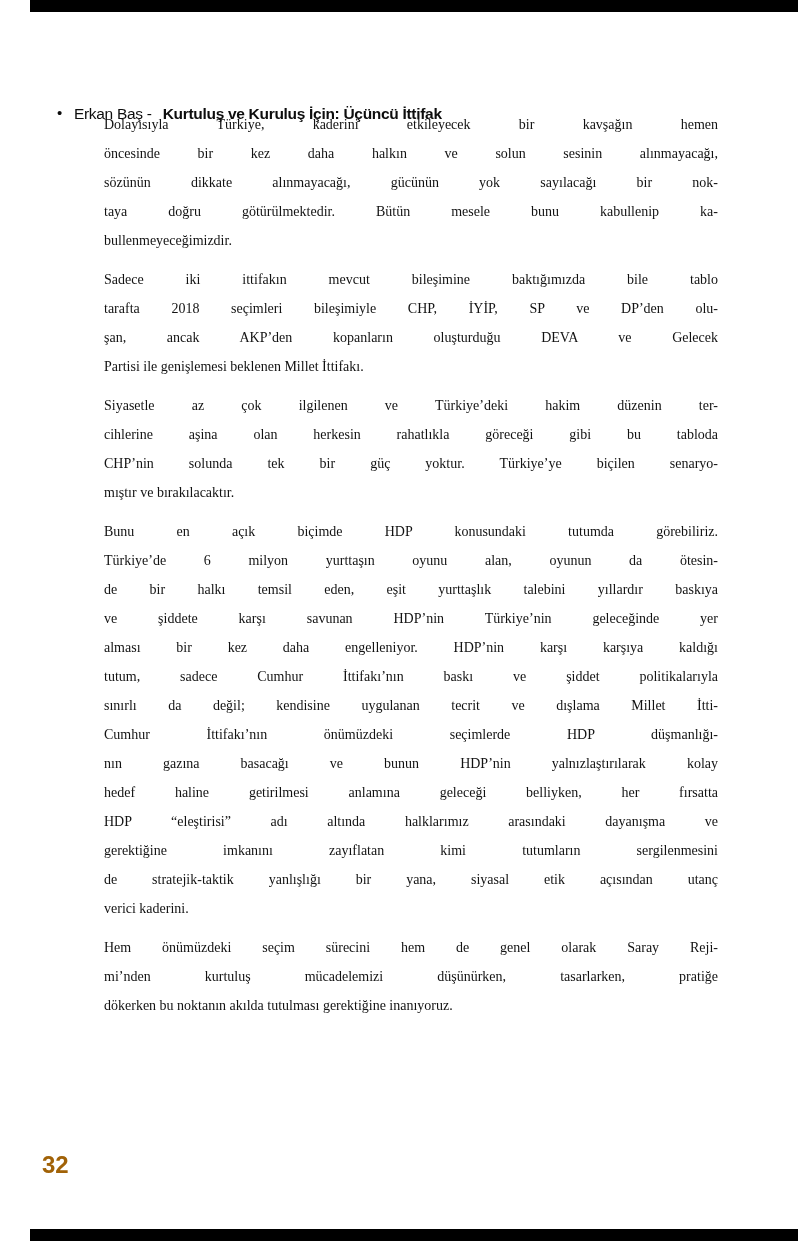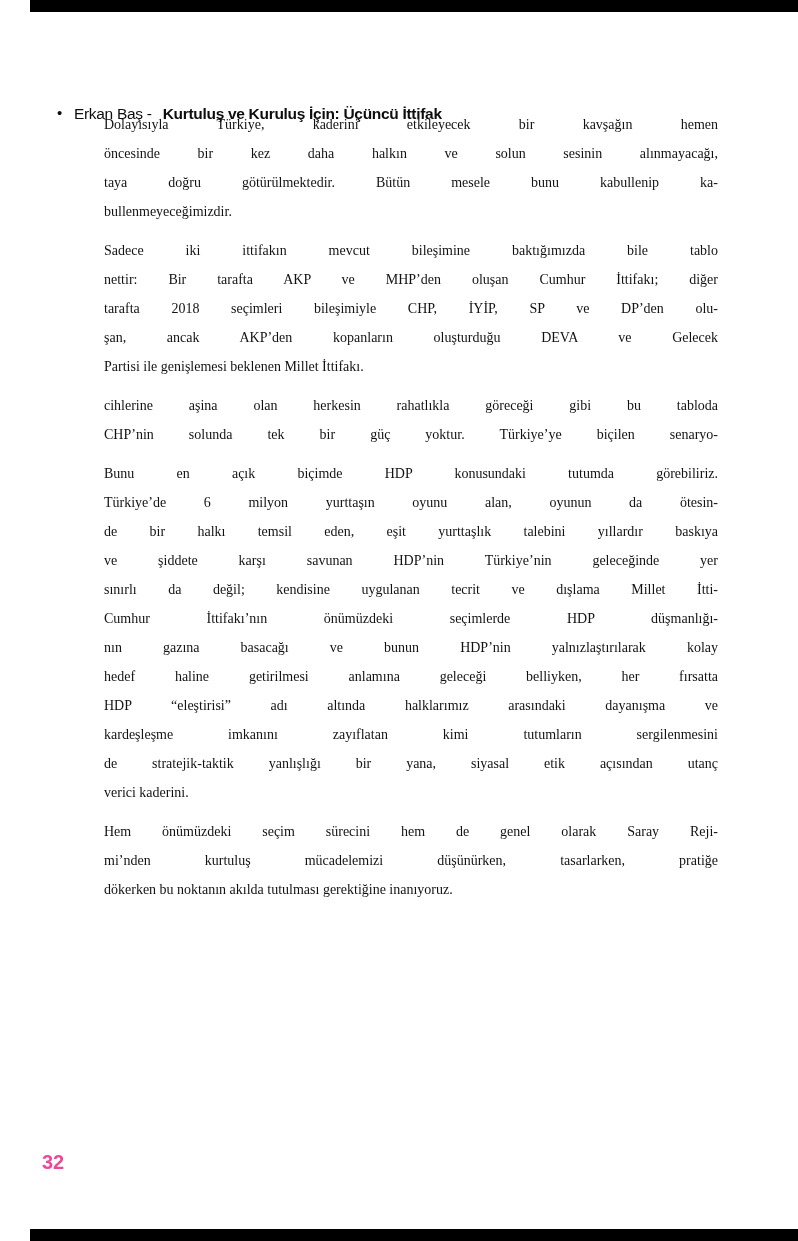--- a/index.html
+++ b/index.html
@@ -73,66 +73,70 @@
   .line.last {
     text-align-last: left;
   }
 
   .page-number {
     position: absolute;
     left: 42px;
     top: 1151px;
     font-family: "Liberation Sans", sans-serif;
     font-weight: 700;
-    font-size: 20px;
-    color: #ec4899;
+    font-size: 24px;
+    color: #a16207;
   }
 </style>
 </head>
 <body>
 
 <div class="page">
 
   <div class="scan-bar top"></div>
 
   <div class="running-header">
     <span class="bullet">•</span>
     <span class="author">Erkan Baş -</span>
     <span class="title">Kurtuluş ve Kuruluş İçin: Üçüncü İttifak</span>
   </div>
 
   <div class="textblock" id="textblock">
       <div class="paragraph">
         <div class="line">Dolayısıyla Türkiye, kaderini etkileyecek bir kavşağın hemen</div>
         <div class="line">öncesinde bir kez daha halkın ve solun sesinin alınmayacağı,</div>
+        <div class="line">sözünün dikkate alınmayacağı, gücünün yok sayılacağı bir nok-</div>
         <div class="line">taya doğru götürülmektedir. Bütün mesele bunu kabullenip ka-</div>
         <div class="line last">bullenmeyeceğimizdir.</div>
       </div>
       <div class="paragraph">
         <div class="line">Sadece iki ittifakın mevcut bileşimine baktığımızda bile tablo</div>
-        <div class="line">nettir: Bir tarafta AKP ve MHP’den oluşan Cumhur İttifakı; diğer</div>
         <div class="line">tarafta 2018 seçimleri bileşimiyle CHP, İYİP, SP ve DP’den olu-</div>
         <div class="line">şan, ancak AKP’den kopanların oluşturduğu DEVA ve Gelecek</div>
         <div class="line last">Partisi ile genişlemesi beklenen Millet İttifakı.</div>
       </div>
       <div class="paragraph">
+        <div class="line">Siyasetle az çok ilgilenen ve Türkiye’deki hakim düzenin ter-</div>
         <div class="line">cihlerine aşina olan herkesin rahatlıkla göreceği gibi bu tabloda</div>
         <div class="line">CHP’nin solunda tek bir güç yoktur. Türkiye’ye biçilen senaryo-</div>
+        <div class="line last">mıştır ve bırakılacaktır.</div>
       </div>
       <div class="paragraph">
         <div class="line">Bunu en açık biçimde HDP konusundaki tutumda görebiliriz.</div>
         <div class="line">Türkiye’de 6 milyon yurttaşın oyunu alan, oyunun da ötesin-</div>
         <div class="line">de bir halkı temsil eden, eşit yurttaşlık talebini yıllardır baskıya</div>
         <div class="line">ve şiddete karşı savunan HDP’nin Türkiye’nin geleceğinde yer</div>
+        <div class="line">alması bir kez daha engelleniyor. HDP’nin karşı karşıya kaldığı</div>
+        <div class="line">tutum, sadece Cumhur İttifakı’nın baskı ve şiddet politikalarıyla</div>
         <div class="line">sınırlı da değil; kendisine uygulanan tecrit ve dışlama Millet İtti-</div>
         <div class="line">Cumhur İttifakı’nın önümüzdeki seçimlerde HDP düşmanlığı-</div>
         <div class="line">nın gazına basacağı ve bunun HDP’nin yalnızlaştırılarak kolay</div>
         <div class="line">hedef haline getirilmesi anlamına geleceği belliyken, her fırsatta</div>
         <div class="line">HDP “eleştirisi” adı altında halklarımız arasındaki dayanışma ve</div>
-        <div class="line">kardeşleşme imkanını zayıflatan kimi tutumların sergilenmesini</div>
+        <div class="line">gerektiğine imkanını zayıflatan kimi tutumların sergilenmesini</div>
         <div class="line">de stratejik-taktik yanlışlığı bir yana, siyasal etik açısından utanç</div>
         <div class="line last">verici kaderini.</div>
       </div>
       <div class="paragraph">
         <div class="line">Hem önümüzdeki seçim sürecini hem de genel olarak Saray Reji-</div>
         <div class="line">mi’nden kurtuluş mücadelemizi düşünürken, tasarlarken, pratiğe</div>
         <div class="line last">dökerken bu noktanın akılda tutulması gerektiğine inanıyoruz.</div>
       </div>
     </div>
 

